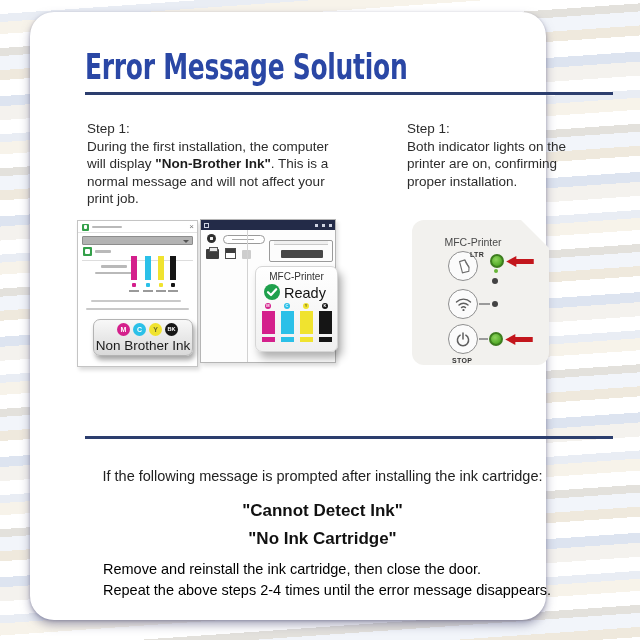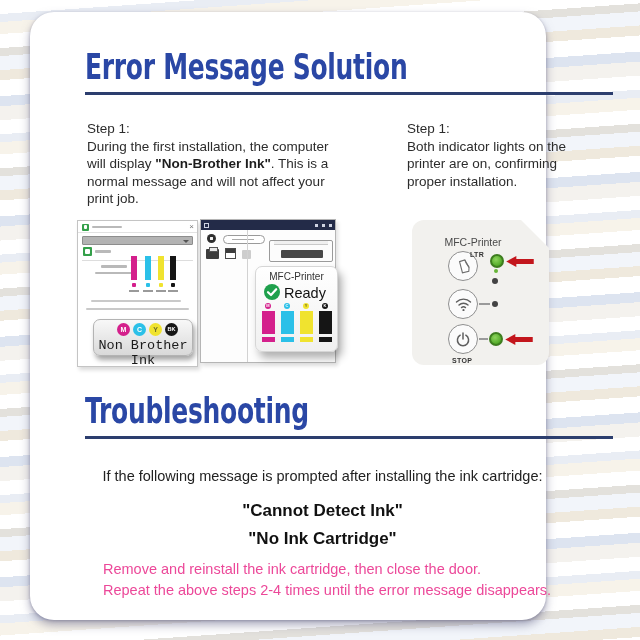--- a/index.html
+++ b/index.html
@@ -52,21 +52,21 @@
   .w1-sep { position:absolute; left:4px; top:39px; width:111px; height:1px; background:#ddd; }
   .ink-col { position:absolute; width:6px; }
   .ink-col .bar { position:absolute; left:0; top:0; width:6px; height:24px; }
   .ink-col .dot { position:absolute; left:1px; top:27px; width:4px; height:4px; border-radius:1px; }
   .ink-col .lbl { position:absolute; left:-2px; top:34px; width:10px; height:2px; background:#9a9a9a; }
   .badge { position:absolute; left:15px; top:98px; width:100px; height:37px; border-radius:7px;
            background:linear-gradient(#f8f8f8,#d9d9d9); border:1px solid #b3b3b3;
            box-shadow:2px 4px 5px rgba(0,0,0,.35); text-align:center; }
   .cdot { position:absolute; top:3px; width:13px; height:13px; border-radius:50%;
           color:#fff; font-size:7px; font-weight:bold; line-height:13px; text-align:center; }
-  .badge-label { position:absolute; left:0; right:0; top:18px; font-size:13.5px; color:#1a1a1a;font-family:Liberation Mono, monospace; }
+  .badge-label { position:absolute; left:0; right:0; top:18px; font-size:13.5px; color:#1a1a1a; }
 
   .win2 { position:absolute; left:170px; top:207px; width:136px; height:144px;
           background:#fdfdfd; border:1px solid #b5b5b5; box-shadow:2px 3px 4px rgba(0,0,0,.12); }
   .w2-titlebar { position:absolute; left:0; top:0; right:0; height:10px; background:#232b48; }
   .w2-appicon { position:absolute; left:3px; top:2.5px; width:5px; height:5px; border:1px solid #cfd4e2; }
   .w2-ctrl { position:absolute; top:3.5px; width:3.5px; height:3.5px; background:#cfd4e2; }
   .w2-gear { position:absolute; left:6px; top:14px; width:9px; height:9px; border-radius:50%;
              background:radial-gradient(circle at 50% 50%, #f1f1f1 0 22%, #2e2e2e 26%); }
   .w2-search { position:absolute; left:22px; top:14.5px; width:42px; height:9px;
                border:1px solid #9a9a9a; border-radius:4.5px; background:#fff; }
@@ -110,21 +110,21 @@
   .offdot { position:absolute; width:6px; height:6px; border-radius:50%; background:#434343; }
   .cline { position:absolute; height:1.5px; background:#9a9a9a; }
   .arrow { position:absolute; width:28px; height:11px; }
 
   
   .ts-intro { position:absolute; left:40px; top:456px; width:505px; text-align:center;
               font-size:14.5px; color:#222; }
   .ts-msg { position:absolute; left:40px; width:505px; text-align:center;
             font-size:17px; font-weight:bold; color:#111; }
   .ts-res { position:absolute; left:73px; top:547px; width:520px;
-            font-size:14.5px; line-height:1.45; color:#ec4899; }
+            font-size:14.5px; line-height:1.45; color:#000000; }
 </style>
 </head>
 <body>
 
 <div class="page">
   <div class="card">
 
     <div class="h-title" style="top:34px;">
       <span>Error Message Solution</span>
     </div>
@@ -265,23 +265,20 @@
         </svg>
       </div>
       <span class="cline" style="left:67px; top:118px; width:9px;"></span>
       <span class="led" style="left:77px; top:112px;"></span>
       <svg class="arrow" style="left:93px; top:114px;" viewBox="0 0 30 12">
         <path d="M11 0 L11 3.4 L30 3.4 L30 8.6 L11 8.6 L11 12 L0 6 Z" fill="var(--arrow-red)"></path>
       </svg>
       <span class="small-lbl" style="left:40px; top:137px;">STOP</span>
     </div>
 
-    <div class="h-title" style="top:378px;">
-      <span>Troubleshooting</span>
-    </div>
     <div class="rule" style="top:424px;"></div>
 
     <div class="ts-intro">If the following message is prompted after installing the ink cartridge:</div>
     <div class="ts-msg" style="top:489px;">"Cannot Detect Ink"</div>
     <div class="ts-msg" style="top:517px;">"No Ink Cartridge"</div>
     <div class="ts-res">
       <span>Remove and reinstall the ink cartridge, then close the door.</span><br>
       <span>Repeat the above steps 2-4 times until the error message disappears.</span>
     </div>
 

